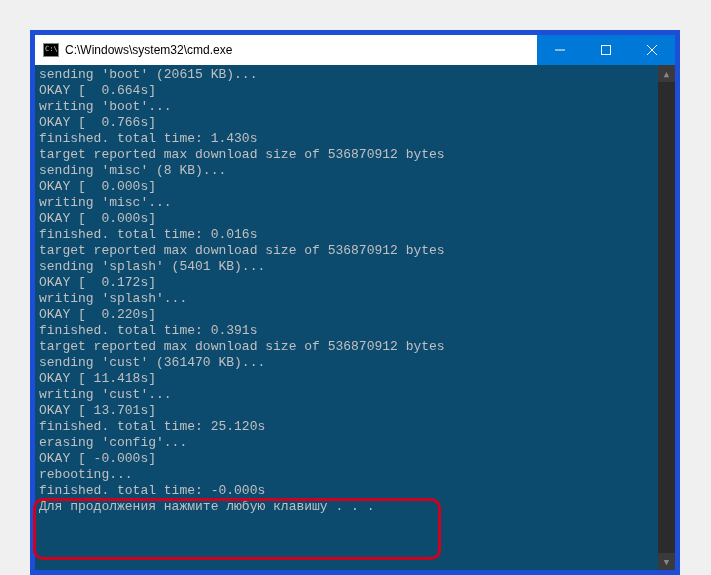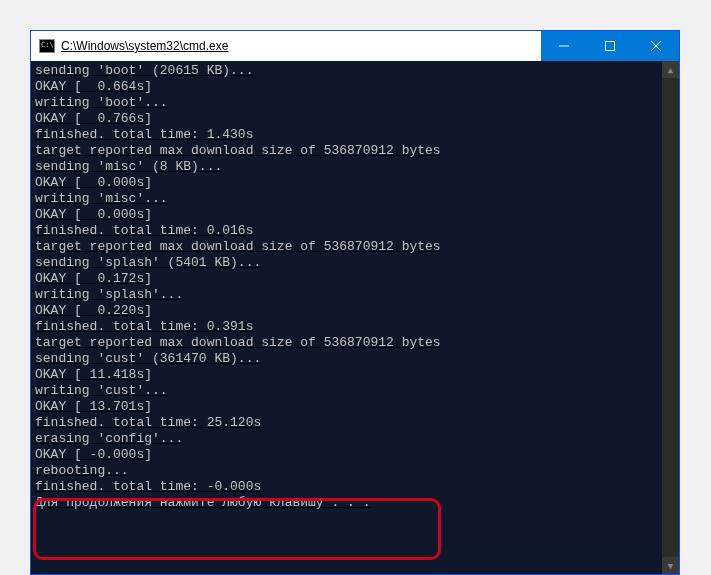--- a/index.html
+++ b/index.html
@@ -11,24 +11,23 @@
       position: relative;
       overflow: hidden;
     }
     .window {
       position: absolute;
       left: 30px;
       top: 30px;
       width: 650px;
       height: 545px;
       background: #000;
-      border: 1px solid #1d4ed8;
+      border: 5px solid #1d4ed8;
       display: flex;
       flex-direction: column;
-      text-decoration: underline;
     }
     .titlebar {
       height: 30px;
       background: #fff;
       display: flex;
       align-items: center;
       position: relative;
     }
     .titlebar-icon {
       width: 16px;
@@ -71,21 +70,21 @@
       background: #0078d7;
       color: #fff;
     }
     .ctrl-close {
       background: #0078d7;
       color: #fff;
     }
     .ctrl-btn svg { stroke: #fff; stroke-width: 1; fill: none; }
     .terminal {
       flex: 1;
-      background: #0f172a;
+      background: #0c4a6e;
       color: #c0c0c0;
       font-family: Consolas, 'Courier New', monospace;
       font-size: 13px;
       line-height: 16px;
       padding: 2px 4px;
       white-space: pre;
       overflow: hidden;
       position: relative;
     }
     .terminal-line { display: block; }

